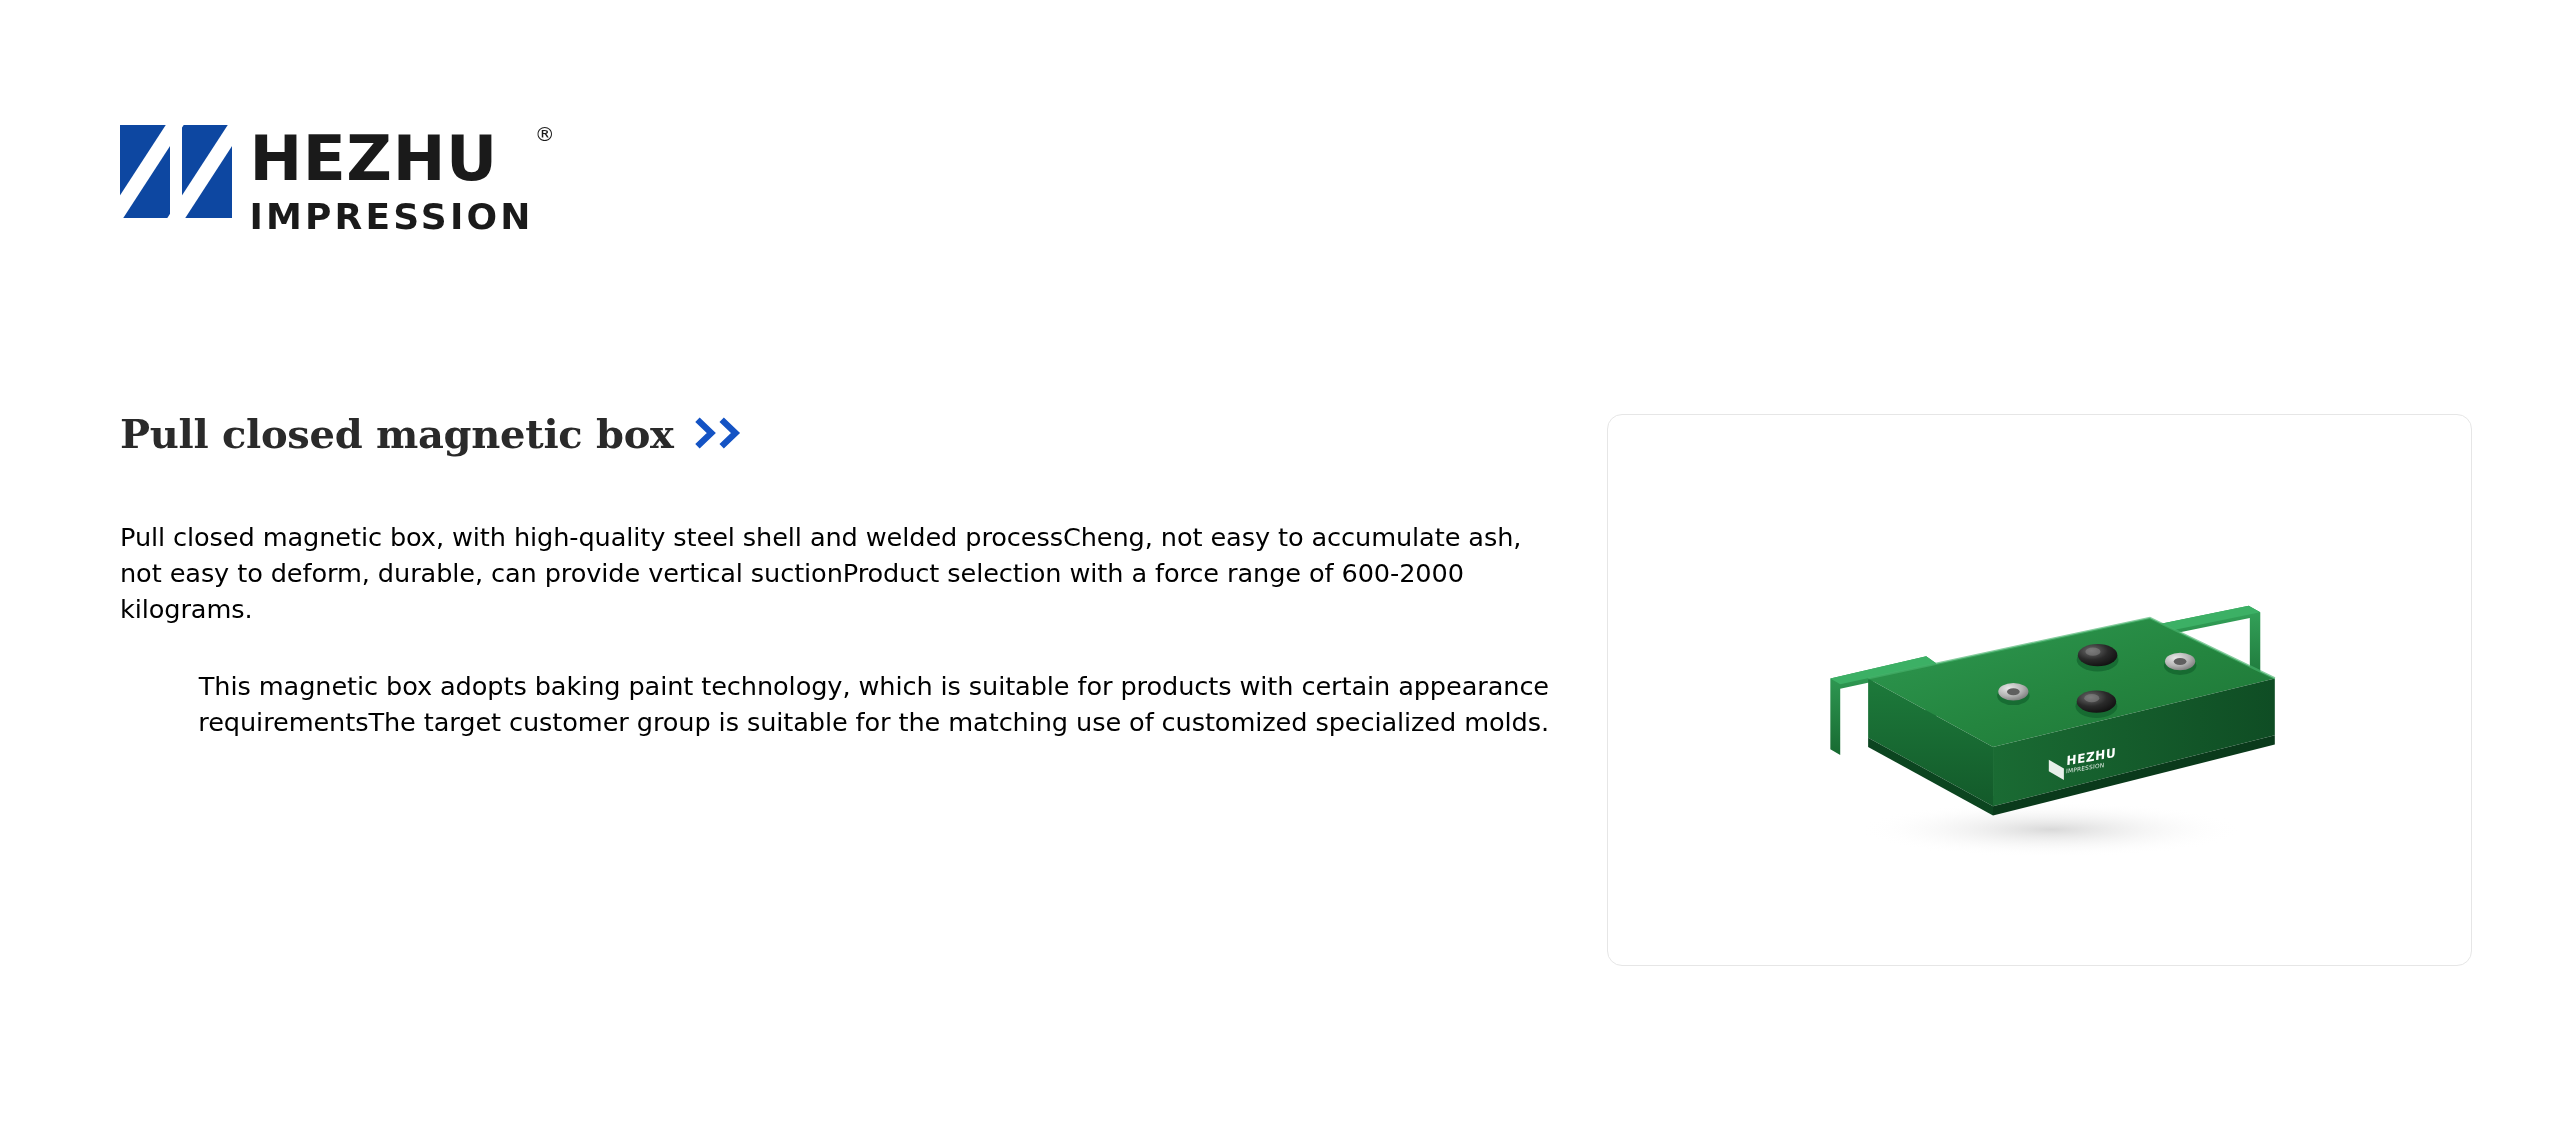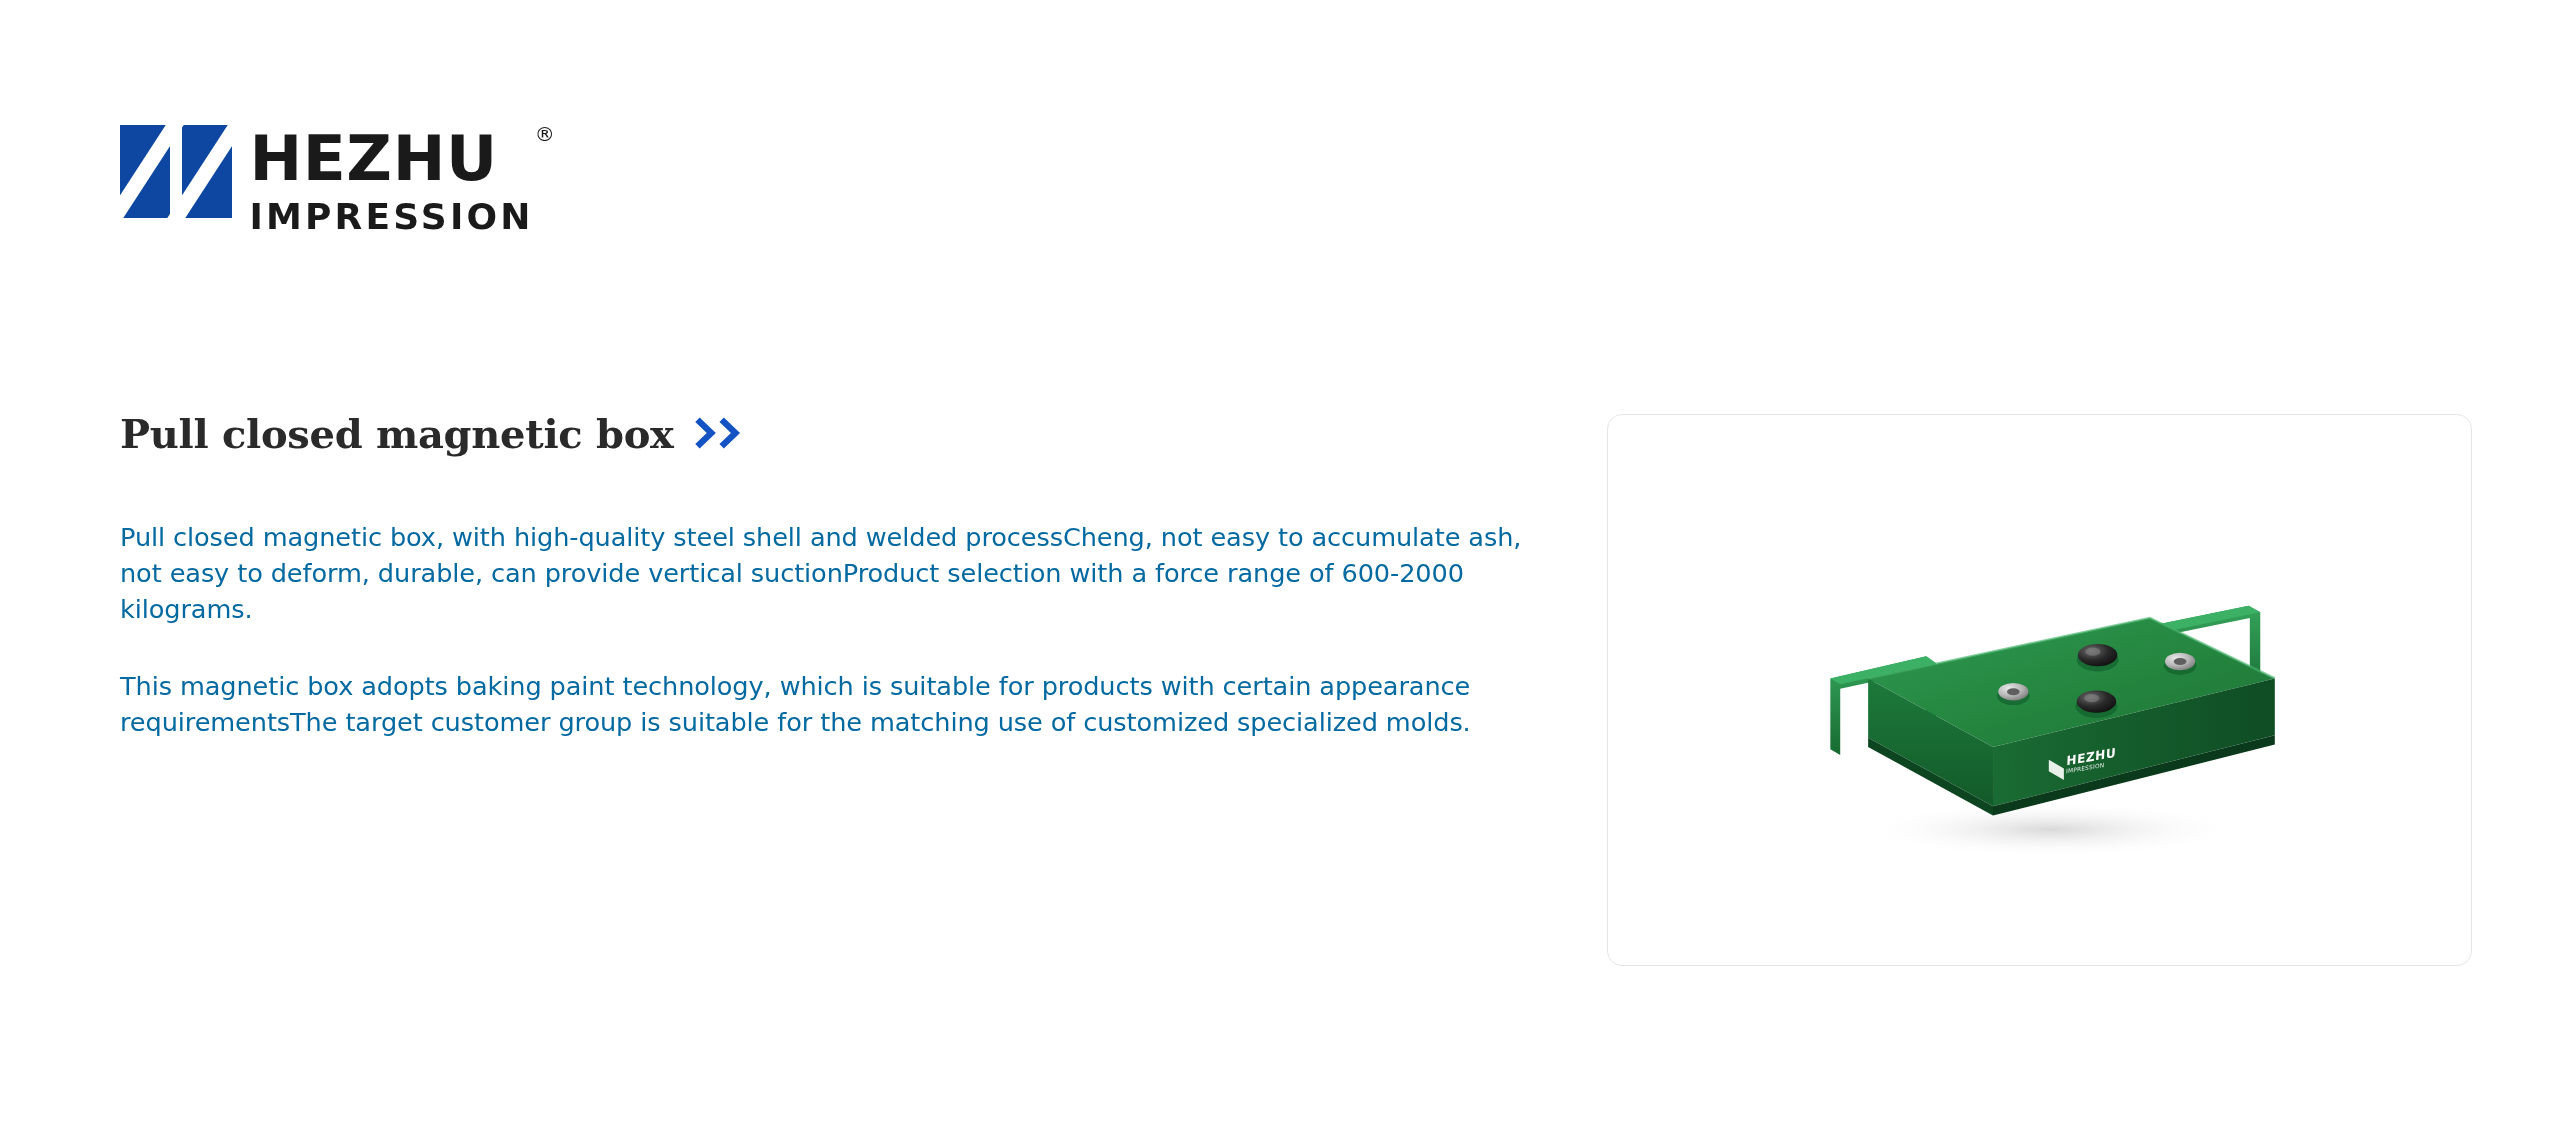--- a/index.html
+++ b/index.html
@@ -103,26 +103,26 @@
     display: flex;
     align-items: center;
     line-height: 0;
   }
   .chevrons svg { display: block; }
 
   .paragraph {
     font-family: "DejaVu Sans", sans-serif;
     font-size: 25.6px;
     line-height: 1.42;
-    color: #0369a1;
+    color: #000000;
     letter-spacing: -0.1px;
     margin: 0 0 40px 0;
     max-width: 1429px;
   }
-  .paragraph:last-child { margin-bottom: 0; }
+  .paragraph:last-child { margin-bottom: 0; text-align: right; }
 
   
   .product-card {
     position: absolute;
     left: 1607px;
     top: 414px;
     width: 865px;
     height: 552px;
     background: #ffffff;
     border: 1.2px solid #e6e6e6;

